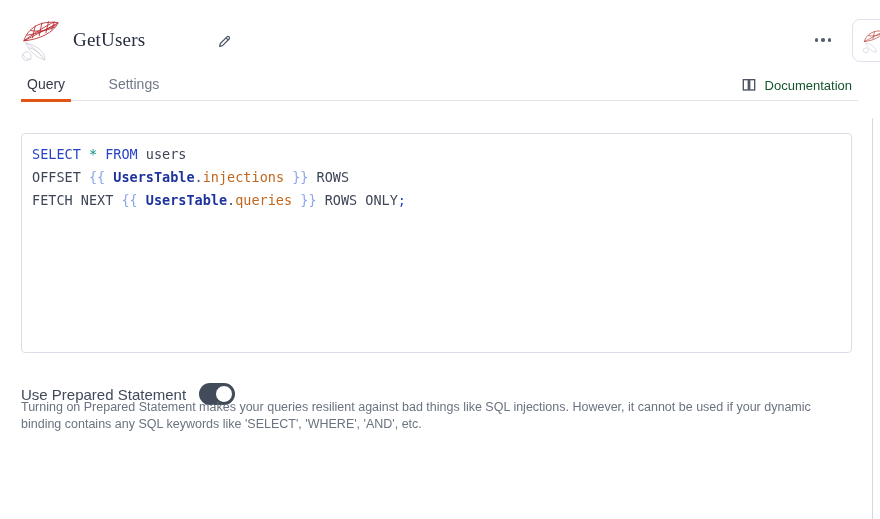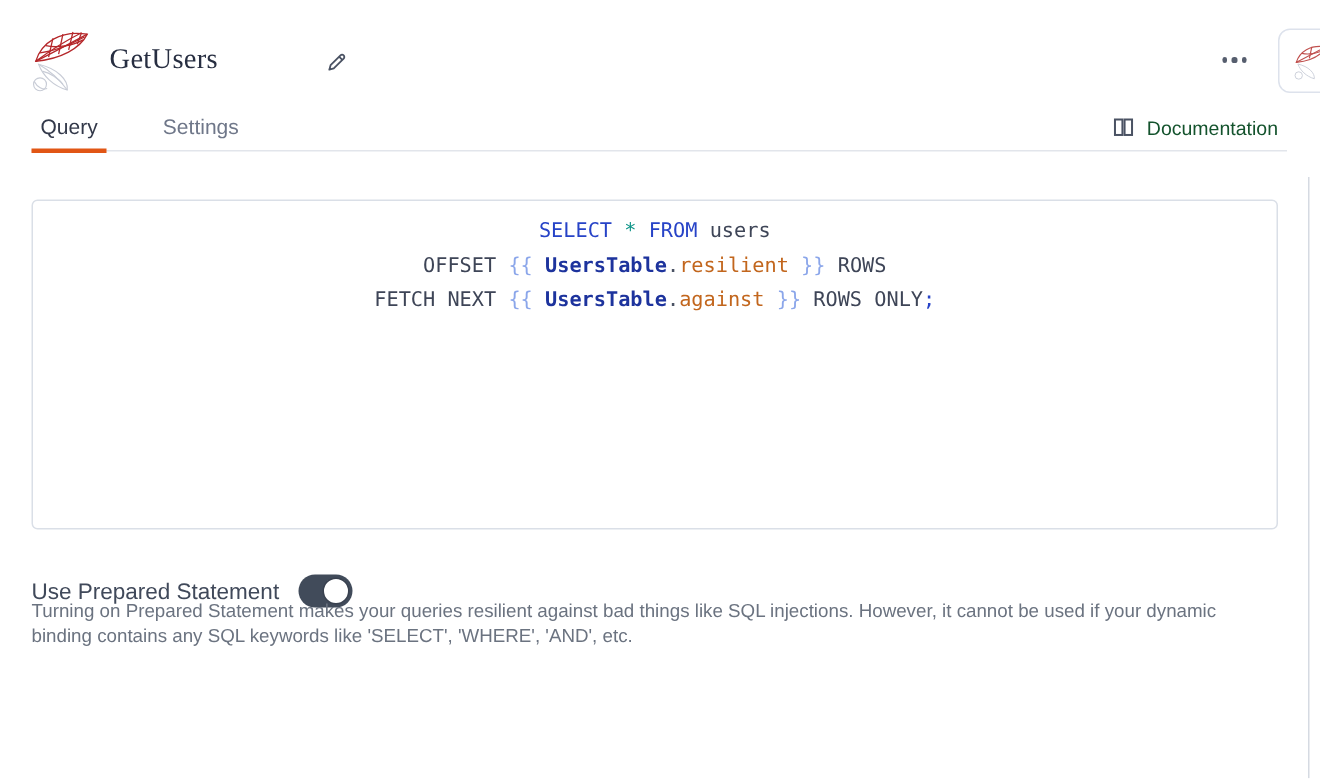--- a/index.html
+++ b/index.html
@@ -22,21 +22,21 @@
   .tab.active { color:#33394a; }
   .tab.active::after { content:""; position:absolute; left:0; right:0; bottom:-2px; height:3px; background:var(--accent); }
   .doc-link { position:absolute; right:6px; top:5px; display:flex; align-items:flex-end; gap:8px; font-size:13px; color:#14532d; cursor:pointer; }
 
   
   .divider-v { position:absolute; left:872px; top:118px; width:1px; height:401px; background:#d5dae2; }
 
   
   .code-box { position:absolute; left:21px; top:133px; width:831px; height:220px; border:1px solid #dadfe7; border-radius:4px; background:#fff; cursor:text; }
   .code-content { padding:9px 10px; font-family:"DejaVu Sans Mono","Liberation Mono",monospace; font-size:13.5px; }
-  .code-line { white-space:pre; line-height:23px; height:23px;text-align:center; }
+  .code-line { white-space:pre; line-height:23px; height:23px; }
   .tok-kw     { color:var(--c-kw); }
   .tok-star   { color:var(--c-star); }
   .tok-plain  { color:var(--c-plain); }
   .tok-brace  { color:var(--c-brace); }
   .tok-entity { color:var(--c-entity); font-weight:bold;margin-top:24px; }
   .tok-dot    { color:var(--c-dot); }
   .tok-attr   { color:var(--c-attr); }
 
   
   .ps-row { position:absolute; left:21px; top:381px; height:26px; display:flex; align-items:center; gap:13px; }
@@ -115,22 +115,22 @@
       </svg>
       <span>Documentation</span>
     </span>
   </div>
 
   <div class="divider-v"></div>
 
   <div class="code-box">
     <div class="code-content">
         <div class="code-line"><span class="tok-kw">SELECT</span><span class="tok-plain"> </span><span class="tok-star">*</span><span class="tok-plain"> </span><span class="tok-kw">FROM</span><span class="tok-plain"> users</span></div>
-        <div class="code-line"><span class="tok-plain">OFFSET </span><span class="tok-brace">{{</span><span class="tok-plain"> </span><span class="tok-entity">UsersTable</span><span class="tok-dot">.</span><span class="tok-attr">resilient</span><span class="tok-plain"> </span><span class="tok-brace">}}</span><span class="tok-plain"> ROWS</span></div>
-        <div class="code-line"><span class="tok-plain">FETCH NEXT </span><span class="tok-brace">{{</span><span class="tok-plain"> </span><span class="tok-entity">UsersTable</span><span class="tok-dot">.</span><span class="tok-attr">against</span><span class="tok-plain"> </span><span class="tok-brace">}}</span><span class="tok-plain"> ROWS ONLY</span><span class="tok-kw">;</span></div>
+        <div class="code-line"><span class="tok-plain">OFFSET </span><span class="tok-brace">{{</span><span class="tok-plain"> </span><span class="tok-entity">UsersTable</span><span class="tok-dot">.</span><span class="tok-attr">injections</span><span class="tok-plain"> </span><span class="tok-brace">}}</span><span class="tok-plain"> ROWS</span></div>
+        <div class="code-line"><span class="tok-plain">FETCH NEXT </span><span class="tok-brace">{{</span><span class="tok-plain"> </span><span class="tok-entity">UsersTable</span><span class="tok-dot">.</span><span class="tok-attr">queries</span><span class="tok-plain"> </span><span class="tok-brace">}}</span><span class="tok-plain"> ROWS ONLY</span><span class="tok-kw">;</span></div>
       </div>
   </div>
 
   <div class="ps-row">
     <span class="ps-label">Use Prepared Statement</span>
     <span class="toggle on">
         <span class="knob"></span>
       </span>
   </div>
   <div class="help-text">Turning on Prepared Statement makes your queries resilient against bad things like SQL injections. However, it cannot be used if your dynamic binding contains any SQL keywords like 'SELECT', 'WHERE', 'AND', etc.</div>

